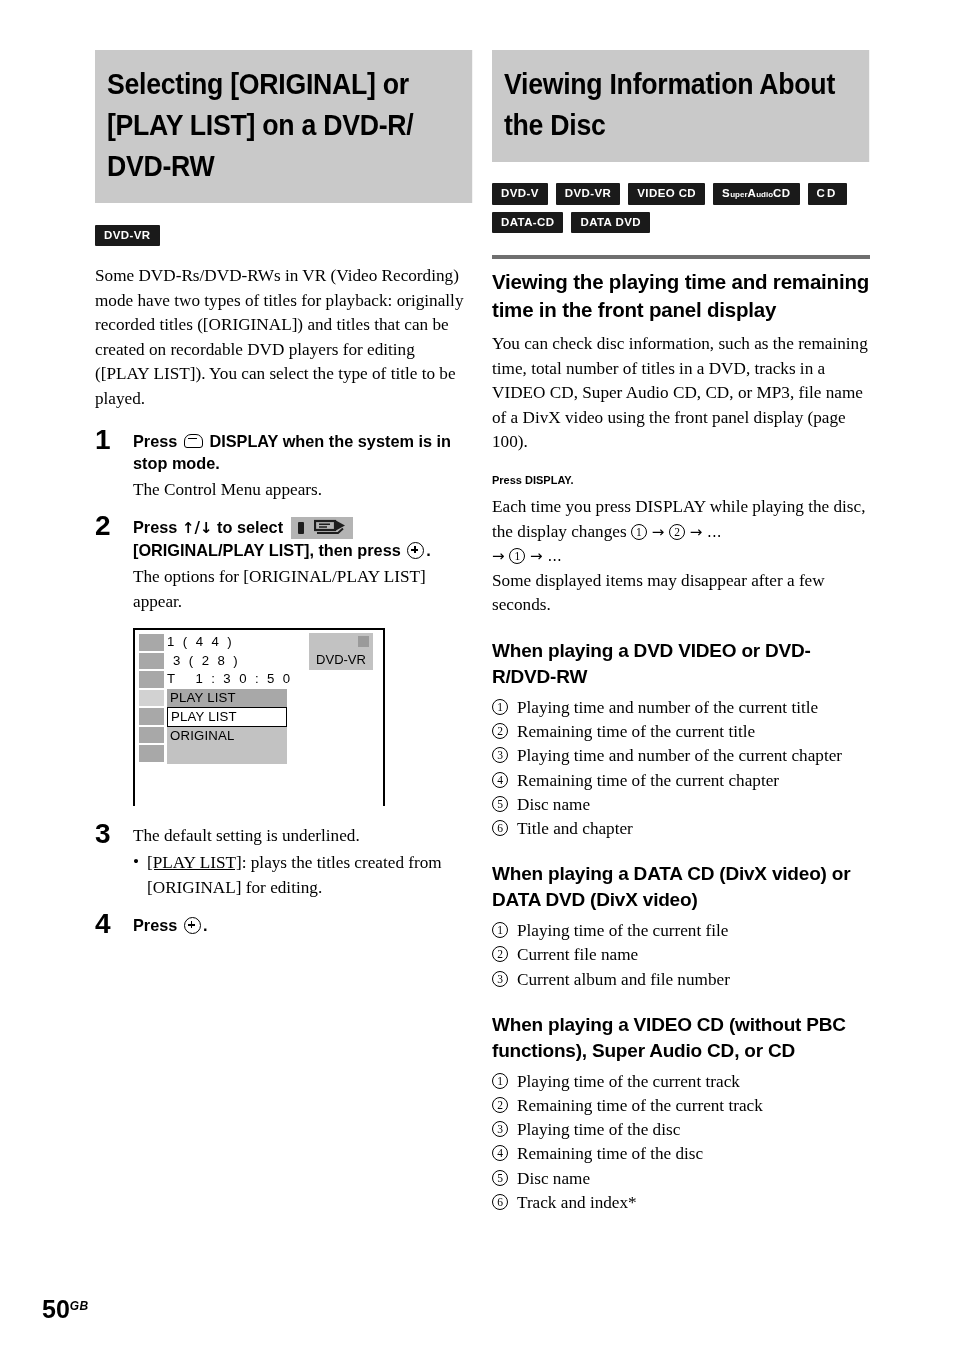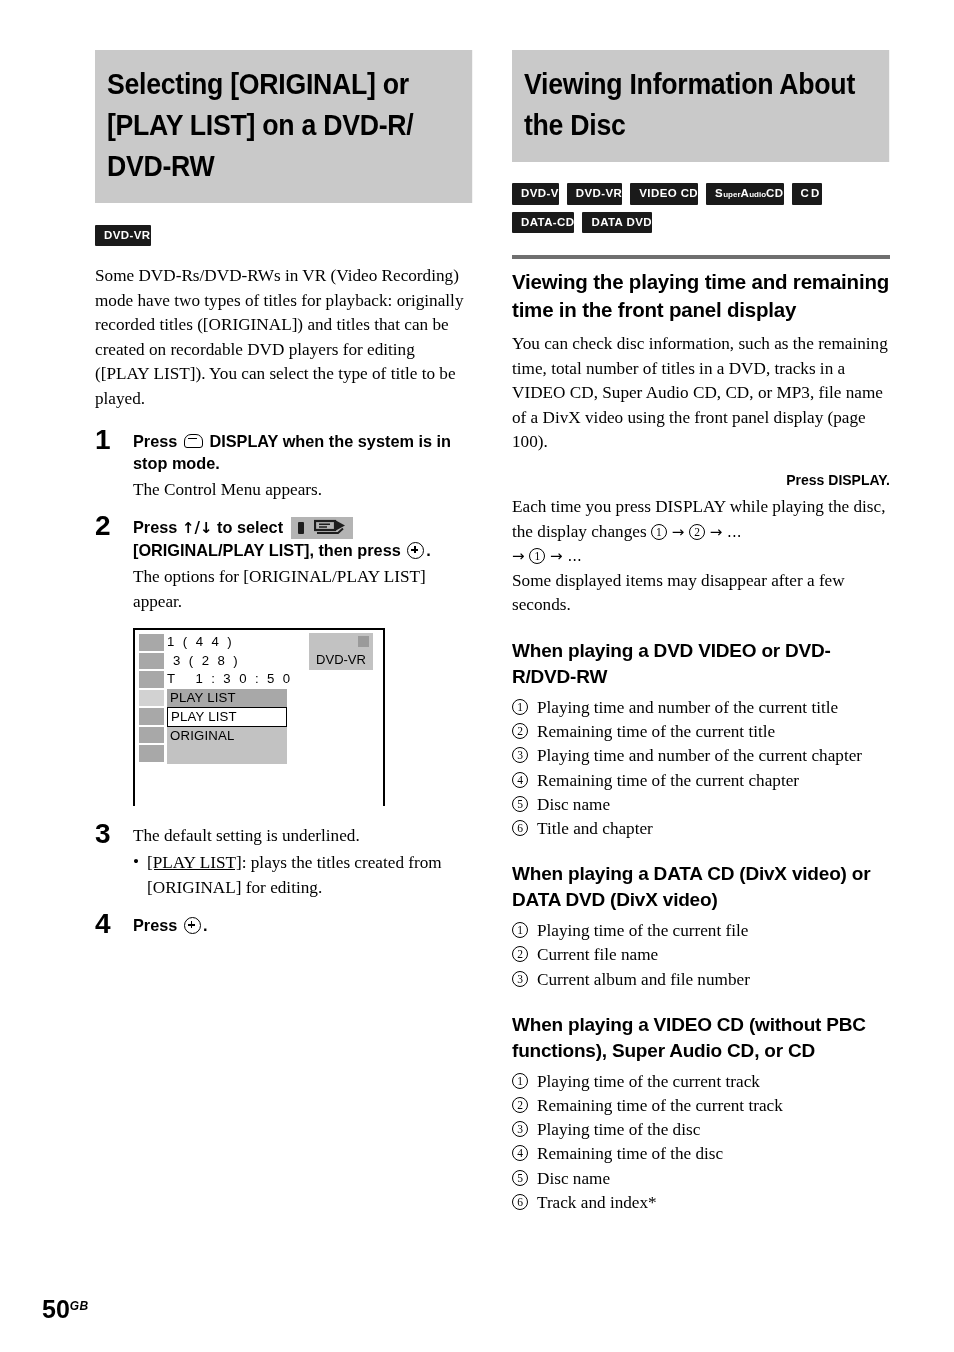--- a/index.html
+++ b/index.html
@@ -21,21 +21,21 @@
     inset: 0;
   }
 
   
   .col {
     position: absolute;
     top: 50px;
     width: 378px;
   }
   .col-left  { left: 95px; }
-  .col-right { left: 512px; }
+  .col-right { left: 492px; }
 
   
   .chapter-head {
     background: #c9c9c9;
     font-family: "Liberation Sans", sans-serif;
     font-weight: bold;
     font-size: 29px;
     line-height: 41px;
     letter-spacing: -0.3px;
     padding: 14px 12px 16px 13px;
@@ -54,21 +54,21 @@
     gap: 8px;
     margin-top: 0;
   }
   .badge {
     background: #1a1a1a;
     color: #ffffff;
     font-family: "Liberation Sans", sans-serif;
     font-weight: bold;
     font-size: 11.5px;
     letter-spacing: 0.4px;
-    padding: 4px 0 4px 9px;
+    padding: 4px 9px 4px 9px;
     display: inline-block;
     line-height: 13px;
     white-space: nowrap;
     border-radius: 1px;
   }
   .badge.wide { letter-spacing: 2.2px; }
   .badge .sm {
     font-size: 8px;
     letter-spacing: 0;
   }
@@ -311,24 +311,23 @@
     font-family: "Liberation Sans", sans-serif;
     font-weight: bold;
     font-size: 19px;
     line-height: 26px;
     letter-spacing: -0.2px;
     margin: 20px 0 6px 0;
   }
   .bold-line {
     font-family: "Liberation Sans", sans-serif;
     font-weight: bold;
-    font-size: 14px;
+    font-size: 11px;
     line-height: 24px;
     margin: 13px 0 3px 0;
-    text-align: right;
   }
   .num-list {
     margin: 0;
     padding: 0;
     list-style: none;
   }
   .num-list li {
     position: relative;
     padding-left: 25px;
     font-family: "Liberation Serif", serif;

